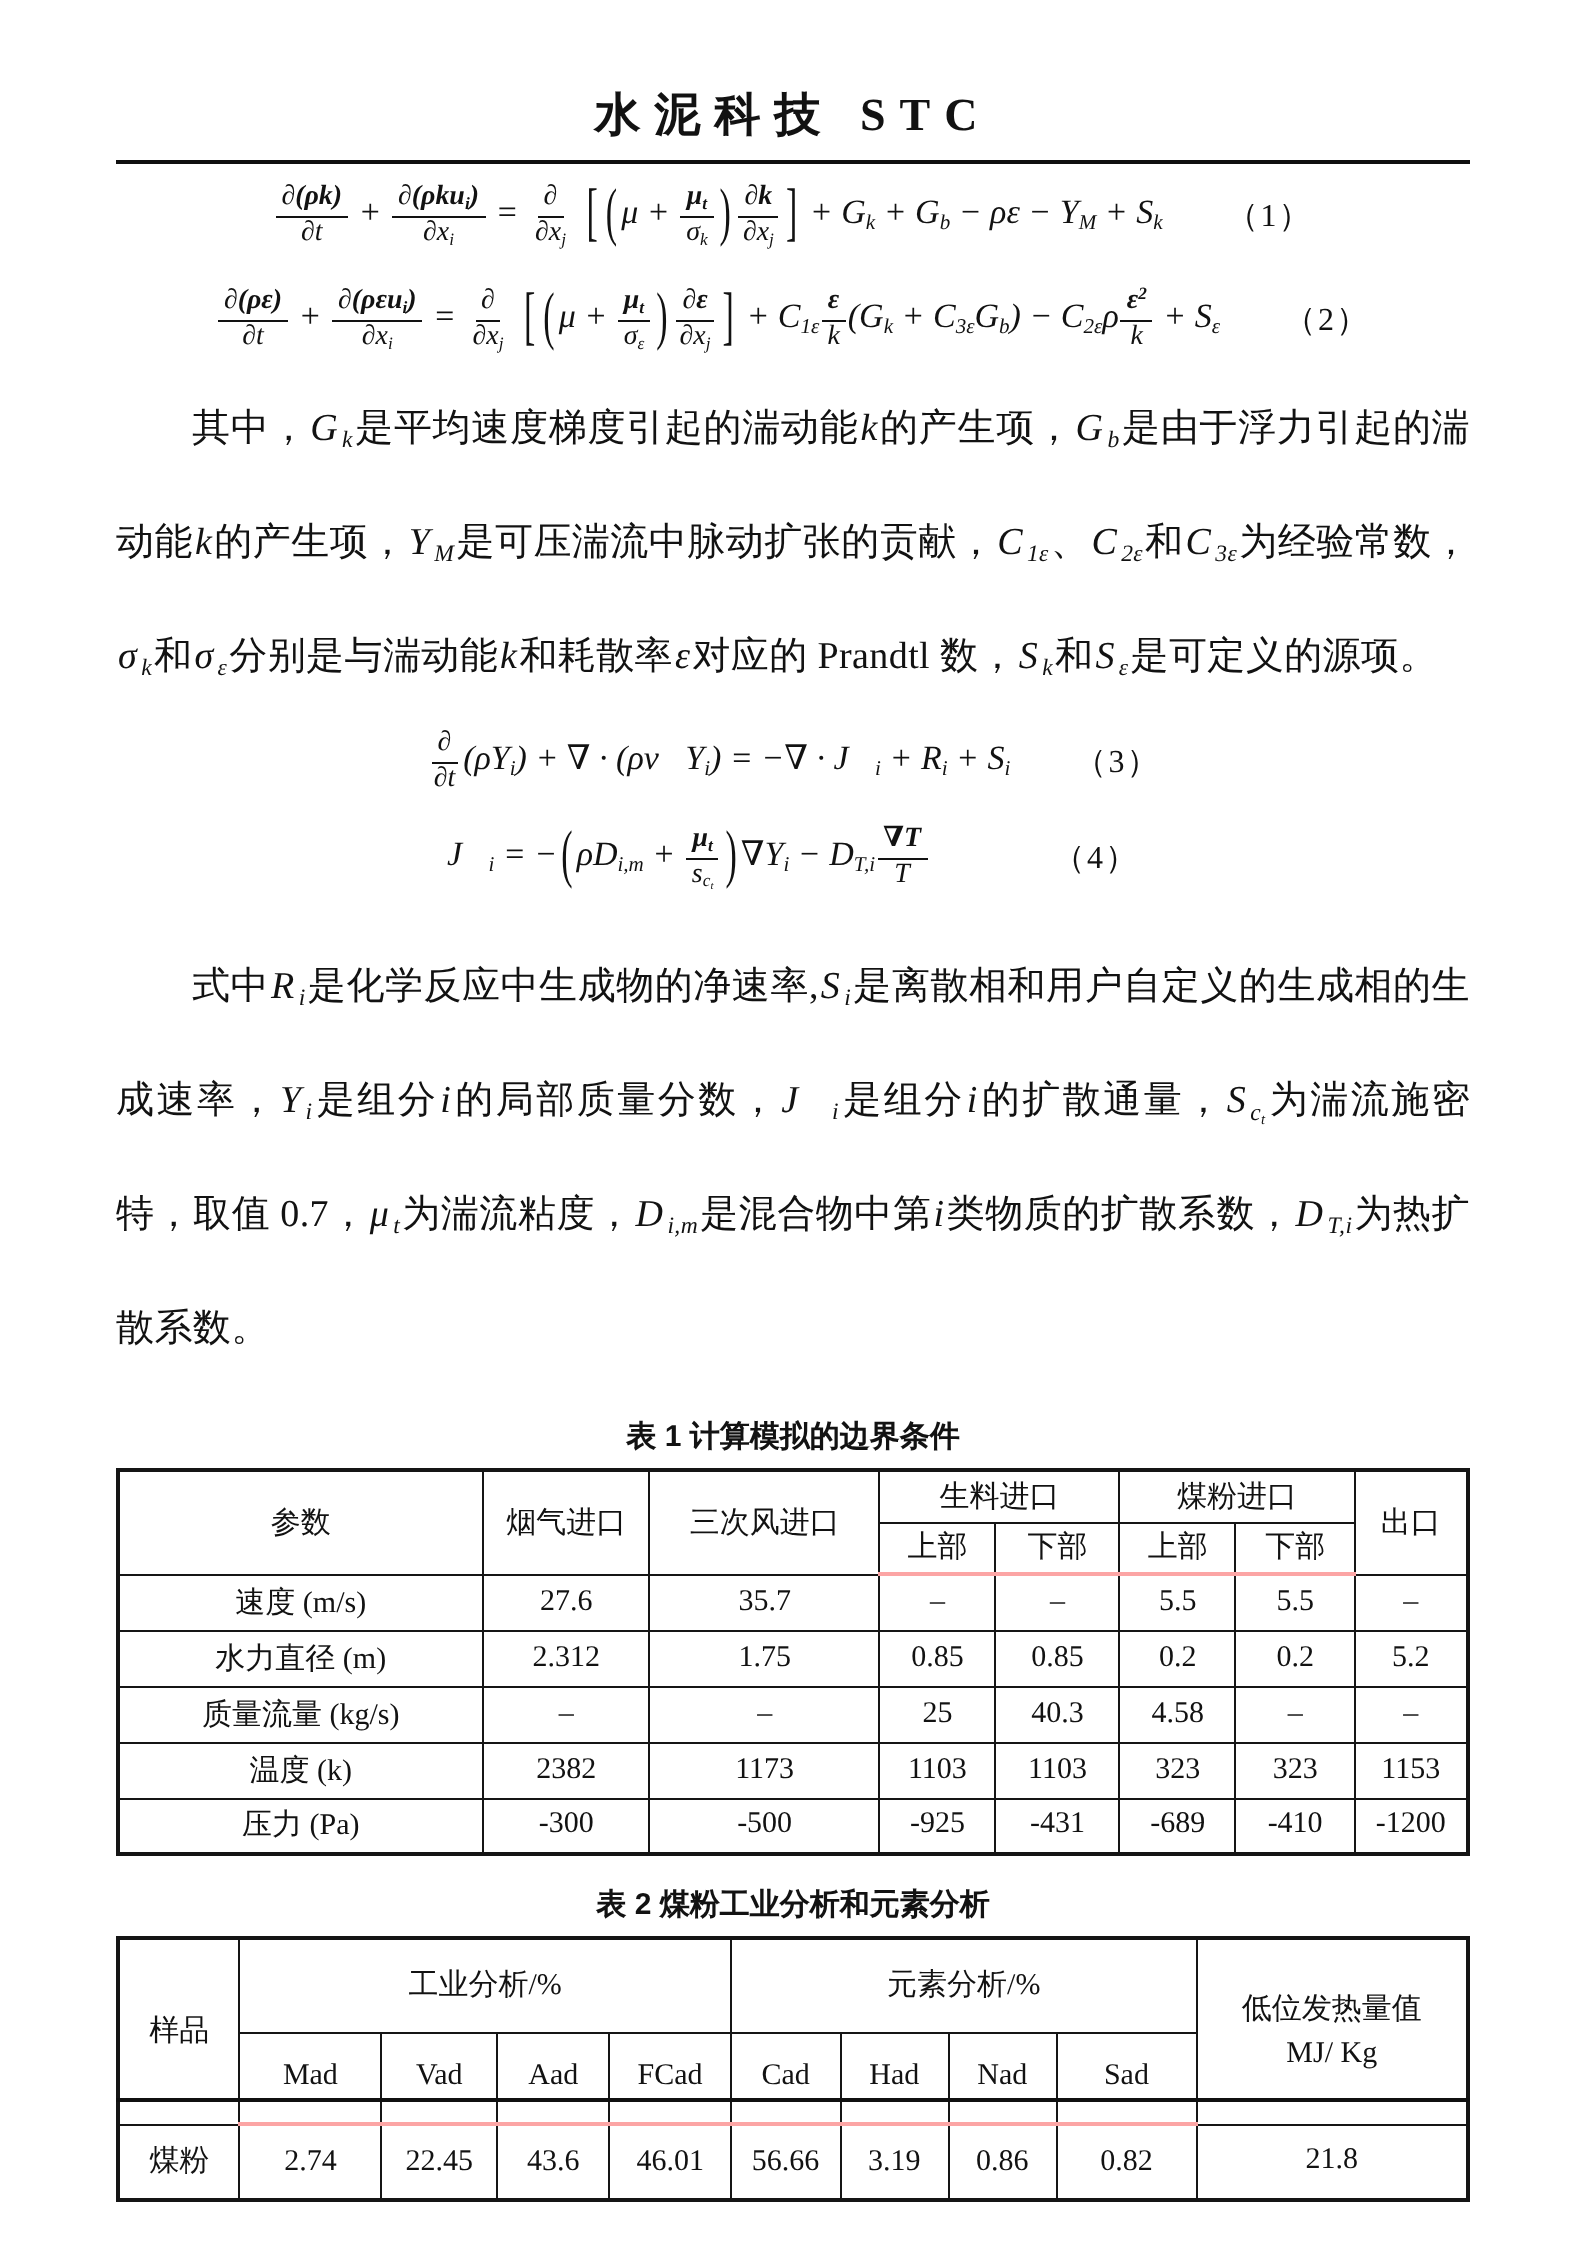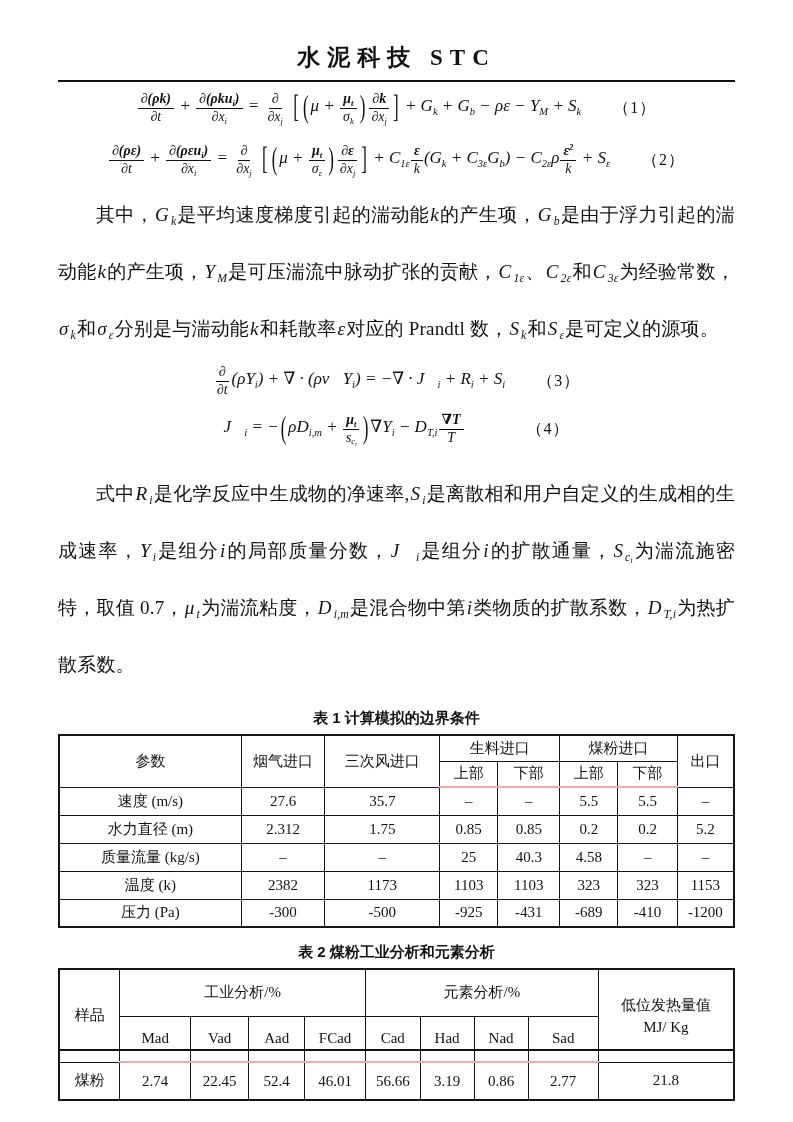--- a/index.html
+++ b/index.html
@@ -263,26 +263,26 @@
         <th>Had</th>
         <th>Nad</th>
         <th>Sad</th>
       </tr>
     </thead>
     <tbody>
         <tr>
           <td>煤粉</td>
           <td>2.74</td>
           <td>22.45</td>
-          <td>52.4</td>
+          <td>43.6</td>
           <td>46.01</td>
           <td>56.66</td>
           <td>3.19</td>
           <td>0.86</td>
-          <td>2.77</td>
+          <td>0.82</td>
           <td>21.8</td>
         </tr>
       </tbody>
   </table>
 
   <div class="footer">
     <div class="footer-rule"></div>
   </div>
 
 </div>

